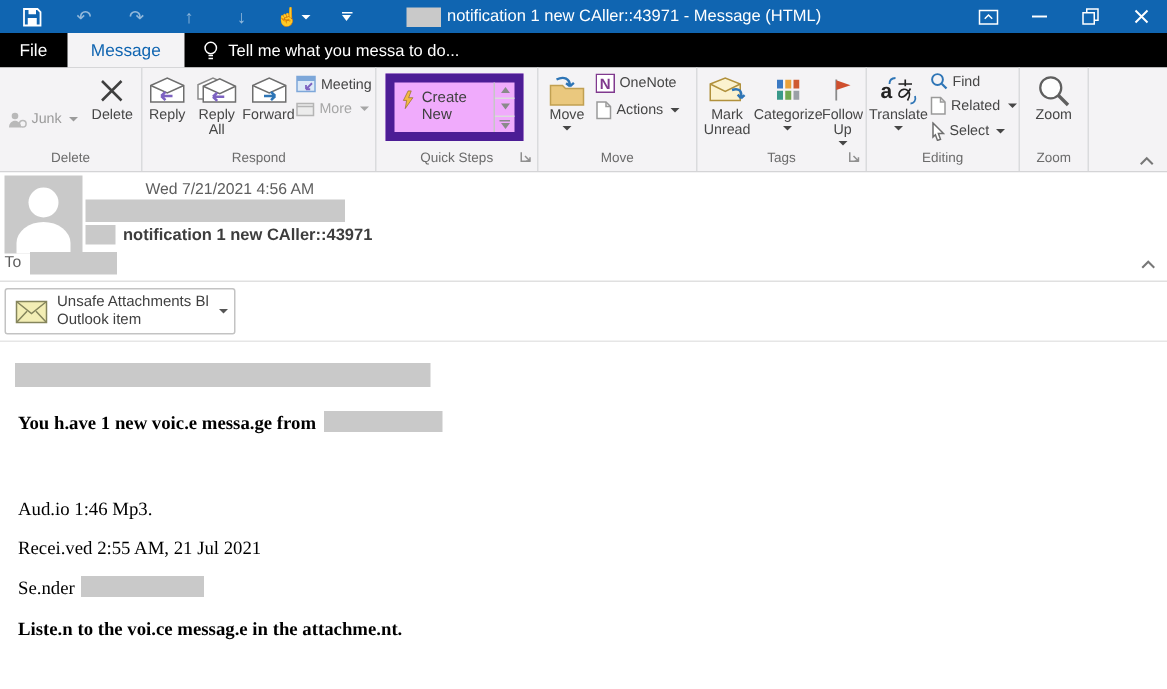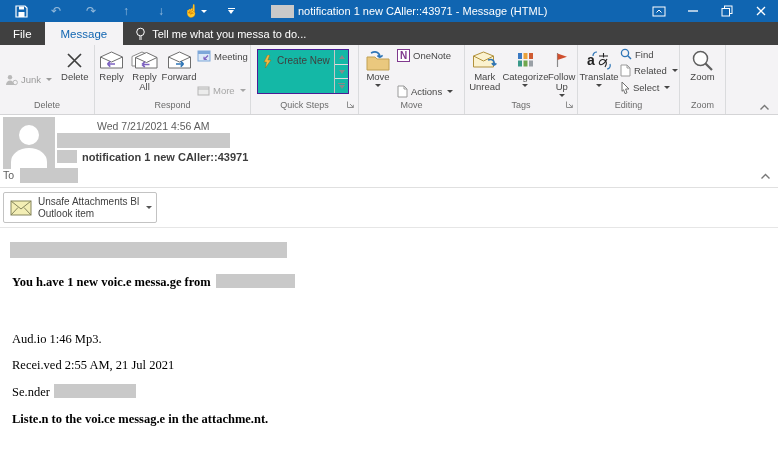--- a/index.html
+++ b/index.html
@@ -10,42 +10,42 @@
   .qat{position:absolute;left:10px;top:0;height:22px;display:flex;align-items:center;gap:13px;}
   .qbtn{width:22px;height:18px;display:flex;align-items:center;justify-content:center;font-size:12px;color:#fff;}
   .qbtn.dim{opacity:.55;}
   .glyph{font-size:12px;line-height:1;}
   .title{position:absolute;left:271px;top:0;height:22px;display:flex;align-items:center;gap:4px;font-size:11px;color:#fff;white-space:nowrap;}
   .redact{background:#c9c9c9;}
   .title .rbox{width:23px;height:13px;}
   .winctrls{position:absolute;right:0;top:0;height:22px;display:flex;}
   .wbtn{width:34px;height:22px;display:flex;align-items:center;justify-content:center;}
   
-  .tabrow{position:absolute;left:0;top:22px;width:778px;height:23px;background:#404040;display:flex;align-items:stretch;font-size:11.5px;}
+  .tabrow{position:absolute;left:0;top:22px;width:778px;height:23px;background:#000000;display:flex;align-items:stretch;font-size:11.5px;}
   .tab{display:flex;align-items:center;padding:0 13px;color:#fff;cursor:default;}
   .tab.active{background:#f4f3f5;color:#1065b1;padding:0 16px;}
   .tellme{display:flex;align-items:center;gap:6px;color:#fff;margin-left:12px;font-size:11px;}
   
   .ribbon{position:absolute;left:0;top:45px;width:778px;height:70px;background:#f4f3f5;border-bottom:1px solid #d4d4d6;box-sizing:border-box;display:flex;}
   .rgroup{position:relative;height:69px;border-right:1px solid #dadbdd;box-sizing:border-box;display:flex;flex-direction:column;}
   .rcontent{height:53px;display:flex;}
   .rlabel{height:16px;line-height:15px;text-align:center;font-size:9px;color:#6b6b6b;position:relative;}
   .rbtn-lg{display:flex;flex-direction:column;align-items:center;text-align:center;font-size:9.5px;line-height:10px;color:#464646;padding-top:3px;}
   .rbtn-lg .ic{height:24px;display:flex;align-items:center;justify-content:center;}
   .rbtn-sm{display:flex;align-items:center;gap:3px;font-size:9.5px;color:#464646;white-space:nowrap;}
-  .rcol{display:flex;flex-direction:column;gap:23px;padding-top:5px;}
+  .rcol{display:flex;flex-direction:column;gap:5px;padding-top:5px;}
   .dis{color:#a6a6a6;}
   .cdn{display:inline-block;width:0;height:0;border-left:3px solid transparent;border-right:3px solid transparent;border-top:3.5px solid currentColor;vertical-align:middle;margin-left:2px;}
   .cdn.blk{display:block;margin:2px auto 0;}
   .launch{position:absolute;right:3px;top:2px;}
   .g-delete{width:95px;}  .g-respond{width:156px;} .g-quick{width:108px;}
   .g-move{width:106px;}   .g-tags{width:113px;}    .g-edit{width:102px;} .g-zoom{width:46px;}
   .junk{margin:16px 0 0 5px;color:#9b9b9b;}
   .delbtn{margin-left:9px;}
-  .qsbox{position:absolute;left:6px;top:4px;width:92px;height:45px;background:#14b8a6;border:1px solid #4c1d95;box-sizing:border-box;display:flex;}
+  .qsbox{position:absolute;left:6px;top:4px;width:92px;height:45px;background:#f0abfc;border:6px solid #4c1d95;box-sizing:border-box;display:flex;}
   .qsmain{flex:1;display:flex;gap:5px;padding:5px 0 0 5px;font-size:10px;color:#3f3f3f;}
   .qsscroll{width:13px;border-left:1px solid #c6c6c6;display:flex;flex-direction:column;}
   .qsc{flex:1;display:flex;align-items:center;justify-content:center;border-bottom:1px solid #dcdcdc;}
   .qsc:last-child{border-bottom:none;}
   .tri-up{width:0;height:0;border-left:3px solid transparent;border-right:3px solid transparent;border-bottom:4px solid #8a8a8a;}
   .tri-dn{width:0;height:0;border-left:3px solid transparent;border-right:3px solid transparent;border-top:4px solid #8a8a8a;}
   .tri-wrap{display:flex;flex-direction:column;align-items:center;gap:1px;}
   .tri-bar{width:7px;height:1px;background:#8a8a8a;}
   .ribbon-collapse{position:absolute;right:8px;bottom:3px;}
   

